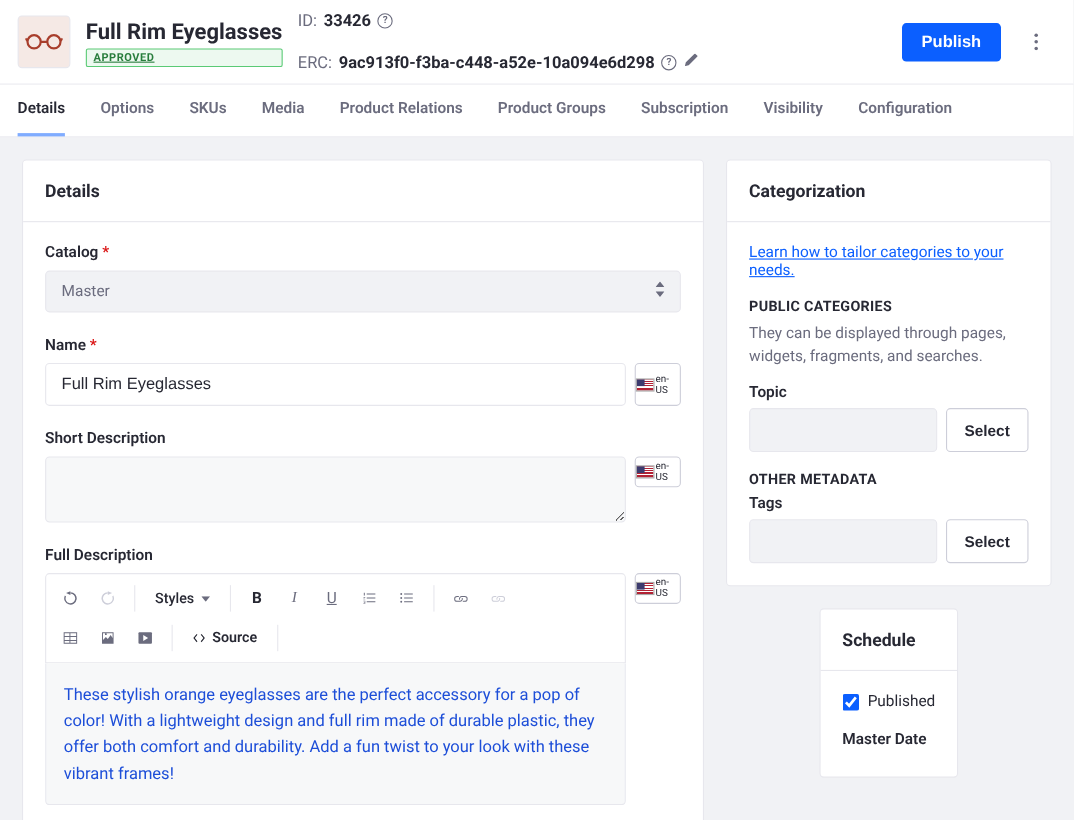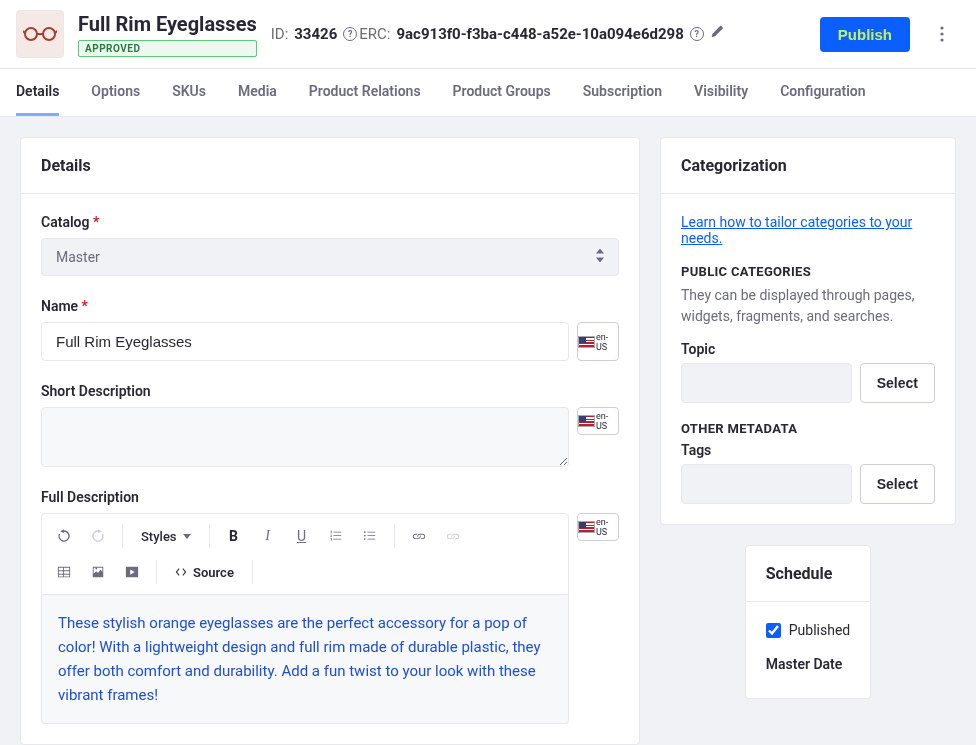--- a/index.html
+++ b/index.html
@@ -4,27 +4,27 @@
   <style>
     * { box-sizing: border-box; margin: 0; padding: 0; }
     body { font-family: -apple-system, BlinkMacSystemFont, "Segoe UI", Roboto, Helvetica, Arial, sans-serif; background: #f1f2f5; color: #272833; font-size: 14px; }
 
     .header { background: #fff; display: flex; align-items: center; padding: 10px 16px; justify-content: space-between; border-bottom: 1px solid #e7e7ed; }
     .header-left { display: flex; align-items: center; gap: 14px; }
     .product-thumb { width: 48px; height: 48px; border-radius: 4px; background: #f5e9e5; display: flex; align-items: center; justify-content: center; border: 1px solid #e7e7ed; }
     .title-block { display: flex; flex-direction: column; gap: 4px; }
     .title-row { display: flex; align-items: center; gap: 10px; }
     .product-title { font-size: 20px; font-weight: 700; color: #272833; }
-    .badge { font-size: 10px; font-weight: 700; color: #287d3c; border: 1px solid #5aca75; background: #edf9f0; padding: 2px 6px; border-radius: 2px; letter-spacing: 0.5px; }
-    .id-block { display: flex; flex-direction: row; font-size: 15px; color: #272833; gap: 2px; text-align: center; }
+    .badge { font-size: 10px; font-weight: 700; color: #287d3c; border: 1px solid #5aca75; background: #edf9f0; padding: 2px 6px; border-radius: 2px; letter-spacing: 0.5px; text-decoration: underline; }
+    .id-block { display: flex; flex-direction: column; font-size: 15px; color: #272833; gap: 20px; text-align: center; }
     .id-line { display: flex; align-items: center; gap: 6px; }
     .id-label { color: #6b6c7e; }
     .id-value { font-weight: 700; }
     .header-right { display: flex; align-items: center; gap: 14px; }
-    .btn-primary { background: #0b5fff; color: #bef264; border: none; font-weight: 600; font-size: 15px; padding: 9px 18px; border-radius: 4px; cursor: pointer; }
+    .btn-primary { background: #0b5fff; color: #ffffff; border: none; font-weight: 600; font-size: 15px; padding: 9px 18px; border-radius: 4px; cursor: pointer; }
     .kebab { width: 36px; height: 36px; display: flex; align-items: center; justify-content: center; cursor: pointer; border-radius: 4px; }
     .kebab svg { fill: #6b6c7e; }
 
     .tabs { background: #fff; display: flex; gap: 32px; padding: 0 16px; border-bottom: 1px solid #e7e7ed; }
     .tab { padding: 14px 0; color: #6b6c7e; font-weight: 600; cursor: pointer; border-bottom: 3px solid transparent; }
     .tab.active { color: #272833; border-bottom-color: #80acff; }
 
     .content { display: flex; gap: 20px; padding: 20px; }
     .main-col { flex: 1; }
     .side-col { width: 296px; display: flex; flex-direction: column; gap: 20px; align-items: center; }

